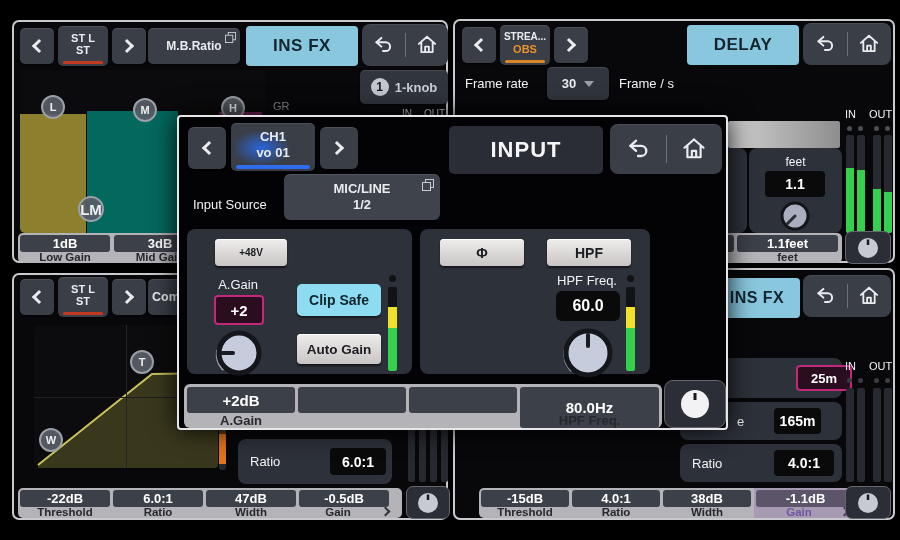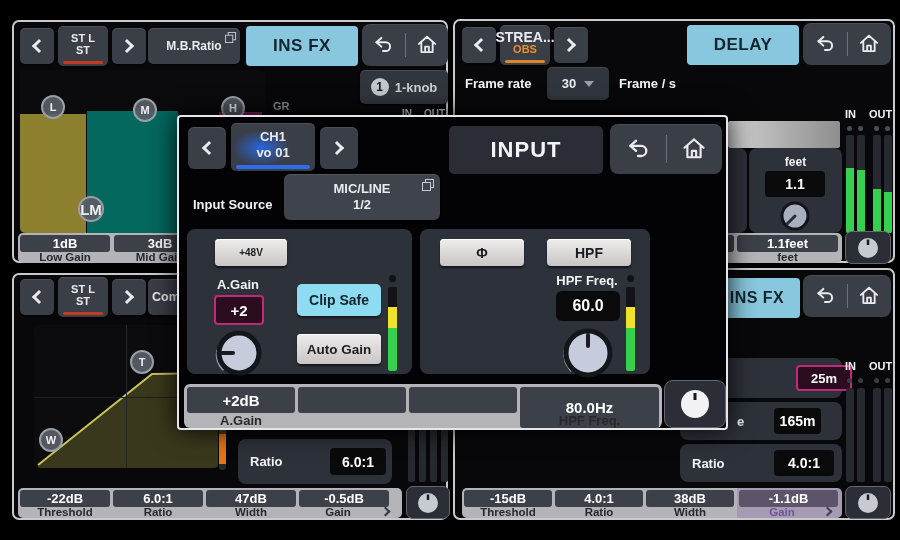--- a/index.html
+++ b/index.html
@@ -15,21 +15,21 @@
   .navbox{position:absolute;background:#3a3e47;border-radius:8px;display:flex;align-items:center;justify-content:space-evenly;box-shadow:inset 0 1px 0 rgba(255,255,255,.08)}
   .navdiv{width:1px;height:55%;background:#6d717a}
   .chev{display:inline-block;width:10px;height:10px;border-left:3px solid #e9ebef;border-bottom:3px solid #e9ebef}
   .chev.l{transform:rotate(45deg);margin-left:4px}
   .chev.r{transform:rotate(225deg);margin-right:4px}
   .schev{display:inline-block;width:7px;height:7px;border-left:2.5px solid #33363c;border-bottom:2.5px solid #33363c;transform:rotate(225deg)}
   .lightbtn{position:absolute;background:linear-gradient(#efecec,#c9c5c5);border-radius:4px;color:#1b1d21;font-weight:bold;display:flex;align-items:center;justify-content:center;box-shadow:0 2px 2px rgba(0,0,0,.55),inset 0 1px 0 #fff}
   .valbox{position:absolute;background:#0a0a0a;border-radius:4px;color:#fff;font-weight:bold;display:flex;align-items:center;justify-content:center}
   .valbox.sel{background:#2a0d1f;border:2px solid #c2297a}
   .section{position:absolute;background:#2d313a;border-radius:8px}
-  .lbl{position:absolute;color:#f2f3f5;font-weight:bold}
+  .lbl{position:absolute;color:#f2f3f5;font-weight:normal}
   .pbar{position:absolute;background:#b4b4b8;border-radius:5px}
   .pcell{position:absolute;background:#3c4049;border-radius:3px;color:#fff;font-weight:bold;display:flex;align-items:center;justify-content:center}
   .plbl{position:absolute;color:#26282c;font-weight:bold;text-align:center;display:flex;align-items:center;justify-content:center}
   .knobbox{position:absolute;background:#2b2e36;border:1px solid #63676f;border-radius:7px;display:flex;align-items:center;justify-content:center}
   .marker{position:absolute;border-radius:50%;background:rgba(88,94,102,.93);border:2px solid #9aa0a8;color:#eef0f2;font-weight:bold;display:flex;align-items:center;justify-content:center}
   .bar{position:absolute;background:#26292f;border-radius:2px;overflow:hidden}
   .fill{position:absolute;left:0;right:0;bottom:0;background:#35d14e}
   .dot{position:absolute;border-radius:50%}
   .modal{position:absolute;background:#030305;border:2px solid #e6e6e8;border-radius:4px;box-shadow:0 0 26px rgba(0,0,0,.9);z-index:10}
   .mmeter{position:absolute;width:9px;border-radius:2px;overflow:hidden;background:#17191d}
@@ -111,21 +111,21 @@
       <div class="pcell" style="left:192px;top:2px;width:92px;height:17px"></div>
       <div class="pcell" style="left:288px;top:2px;width:92px;height:17px"></div>
     </div>
   </div>
 
   <div class="panel" style="left:453px;top:19px;width:442px;height:244px">
     <div class="btn" style="left:7px;top:6px;width:34px;height:36px">
         <span class="chev l"></span>
       </div>
     <div class="btn chan" style="left:45px;top:4px;width:50px;height:40px">
-      <span style="font-size:14px">STREA...</span>
+      <span style="font-size:10px">STREA...</span>
       <span style="font-size:11px;color:#e8932c">OBS</span>
       <span class="ul" style="background:#d98728"></span>
     </div>
     <div class="btn" style="left:99px;top:6px;width:34px;height:36px">
         <span class="chev r"></span>
       </div>
     <div class="tab" style="left:232px;top:4px;width:112px;height:40px">
         <span>DELAY</span>
       </div>
     <div class="navbox" style="left:348px;top:2px;width:88px;height:42px">
@@ -313,21 +313,21 @@
     <div class="lbl" style="left:414px;top:90px;font-size:11px">OUT</div>
     <div class="dot" style="left:392px;top:108px;width:5px;height:5px;background:#3a3d43"></div>
     <div class="dot" style="left:403px;top:108px;width:5px;height:5px;background:#3a3d43"></div>
     <div class="dot" style="left:419px;top:108px;width:5px;height:5px;background:#3a3d43"></div>
     <div class="dot" style="left:430px;top:108px;width:5px;height:5px;background:#3a3d43"></div>
     <div class="bar" style="left:391px;top:118px;width:8px;height:94px"></div>
     <div class="bar" style="left:402px;top:118px;width:8px;height:94px"></div>
     <div class="bar" style="left:418px;top:118px;width:8px;height:94px"></div>
     <div class="bar" style="left:429px;top:118px;width:8px;height:94px"></div>
 
-    <div class="pbar" style="left:7px;top:218px;width:320px;height:30px">
+    <div class="pbar" style="left:24px;top:218px;width:320px;height:30px">
       <div class="pcell" style="left:2px;top:2px;width:88px;height:17px;font-size:13px">
           <span>-15dB</span>
         </div>
       <div class="plbl" style="left:2px;top:18px;width:88px;height:12px;font-size:11.5px">Threshold</div>
       <div class="pcell" style="left:93px;top:2px;width:88px;height:17px;font-size:13px">
           <span>4.0:1</span>
         </div>
       <div class="plbl" style="left:93px;top:18px;width:88px;height:12px;font-size:11.5px">Ratio</div>
       <div class="pcell" style="left:184px;top:2px;width:88px;height:17px;font-size:13px">
           <span>38dB</span>

